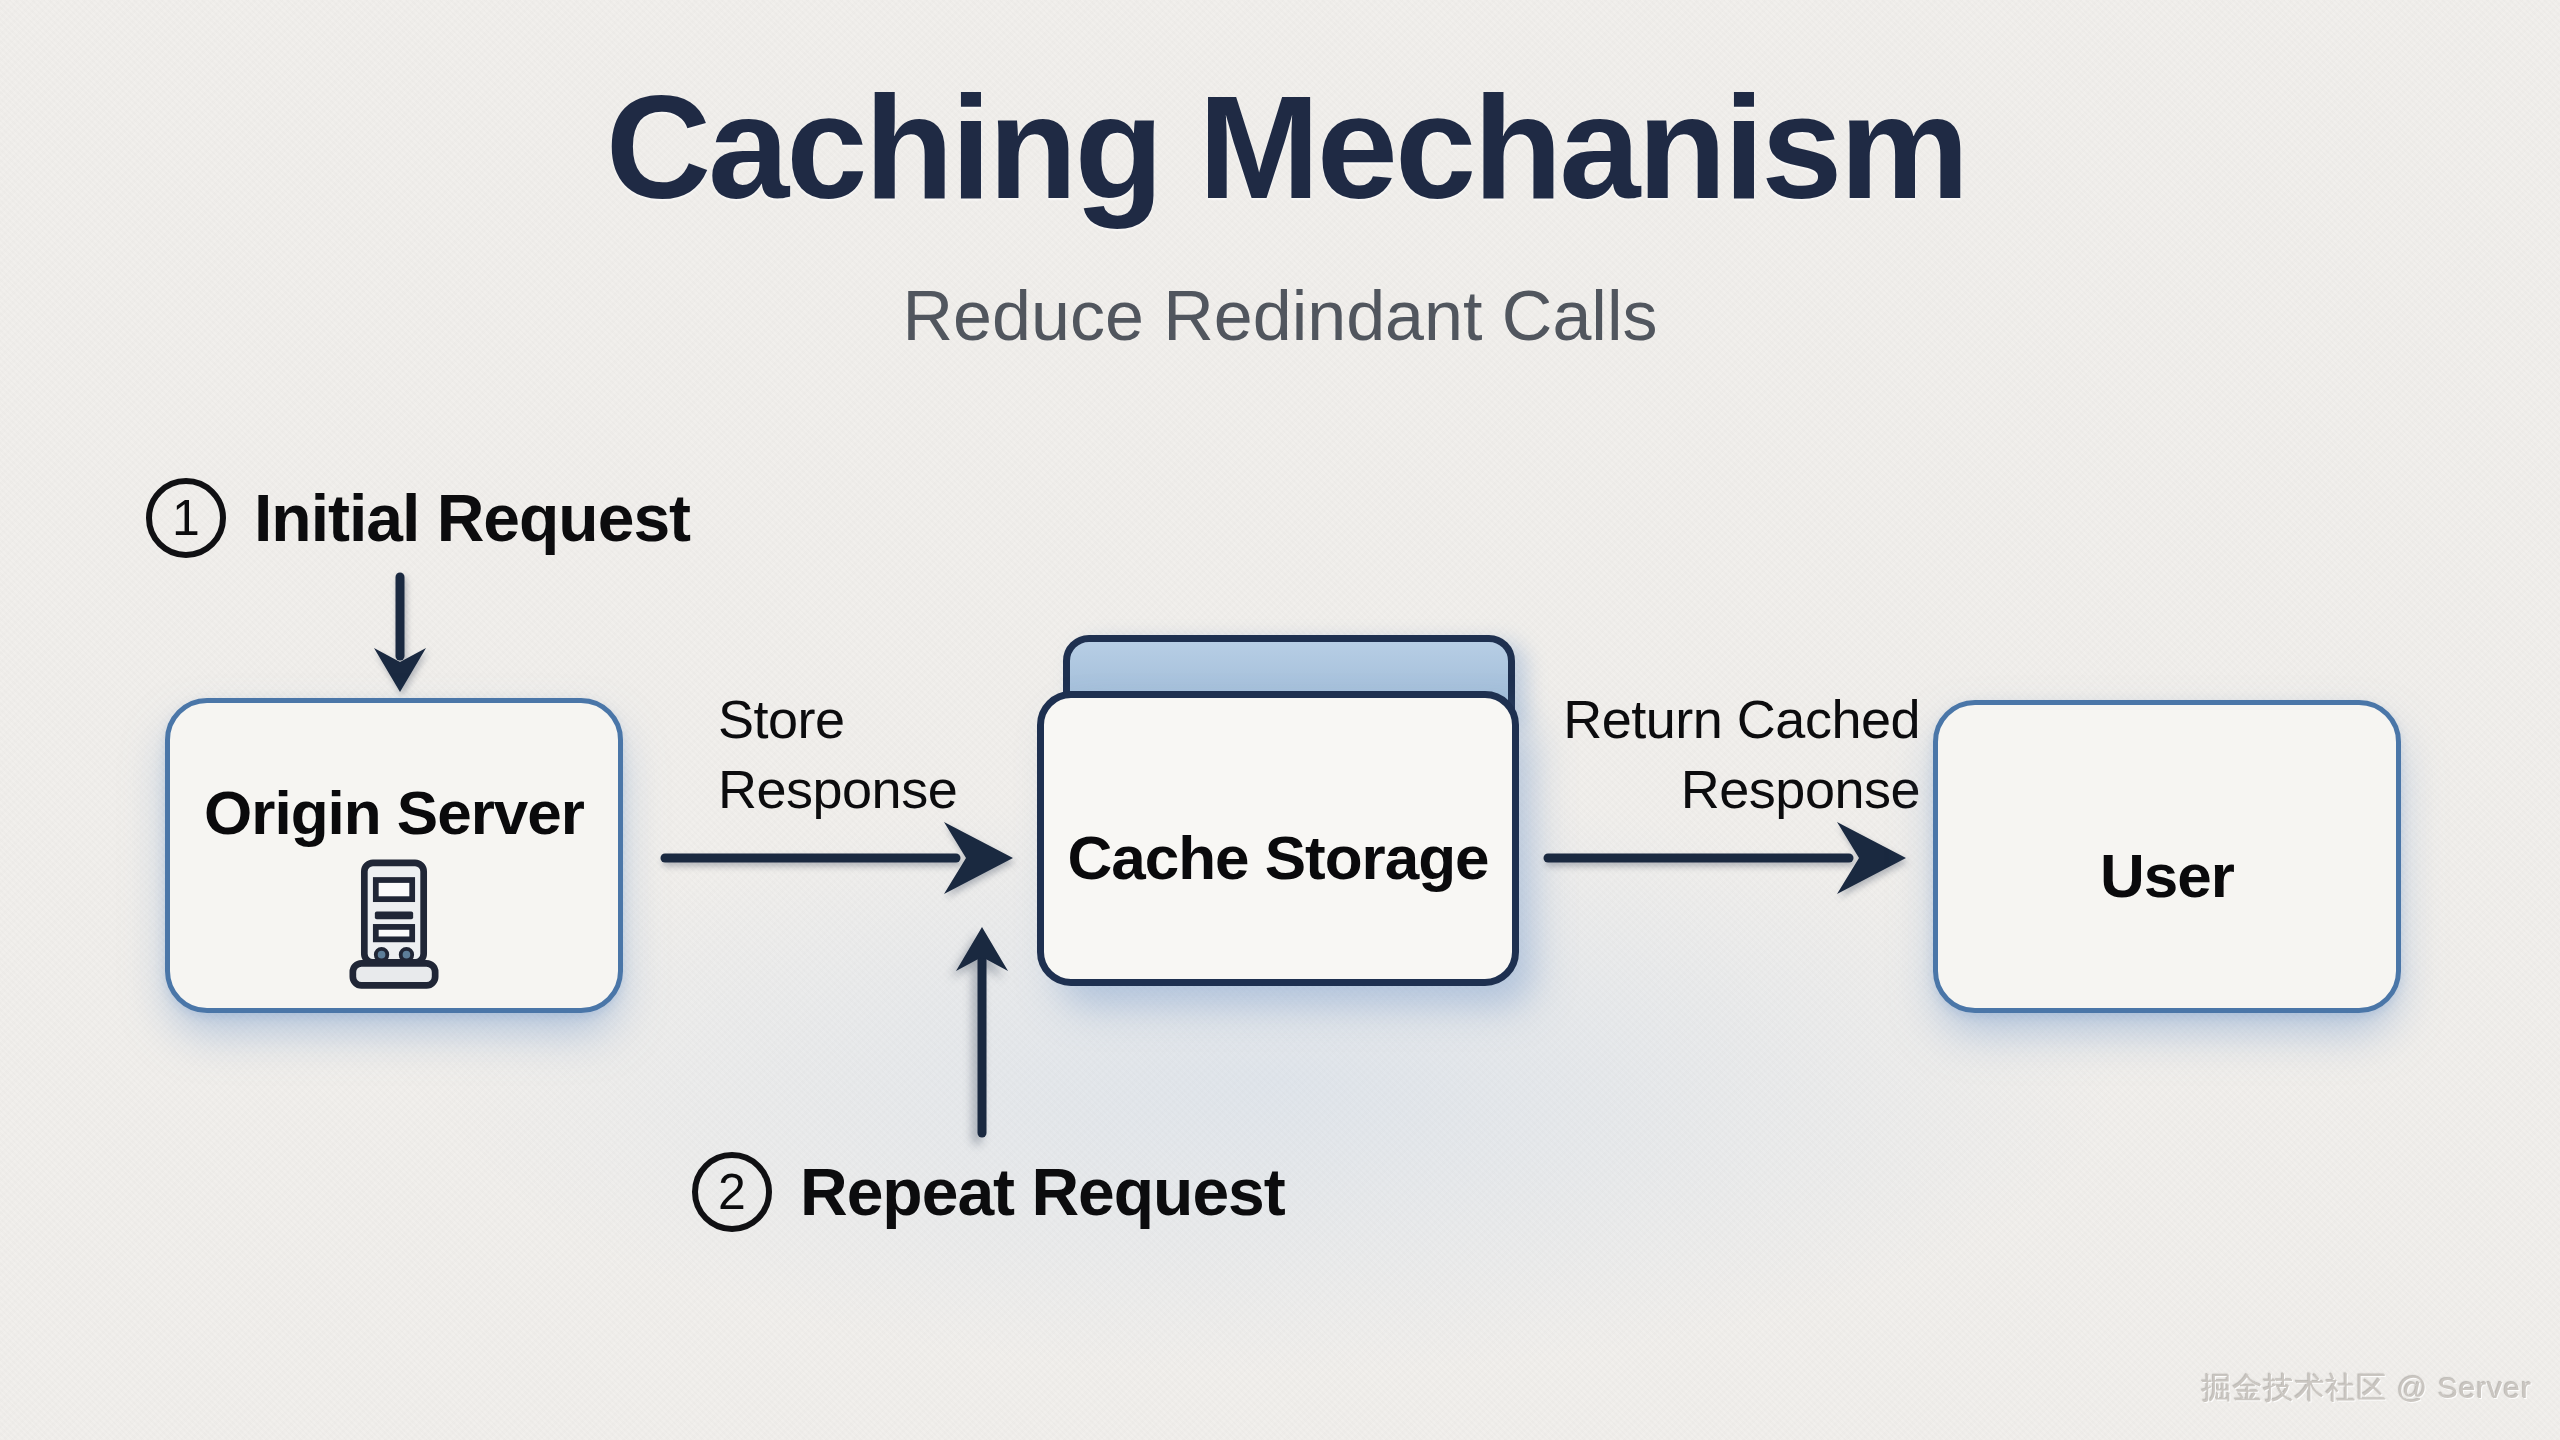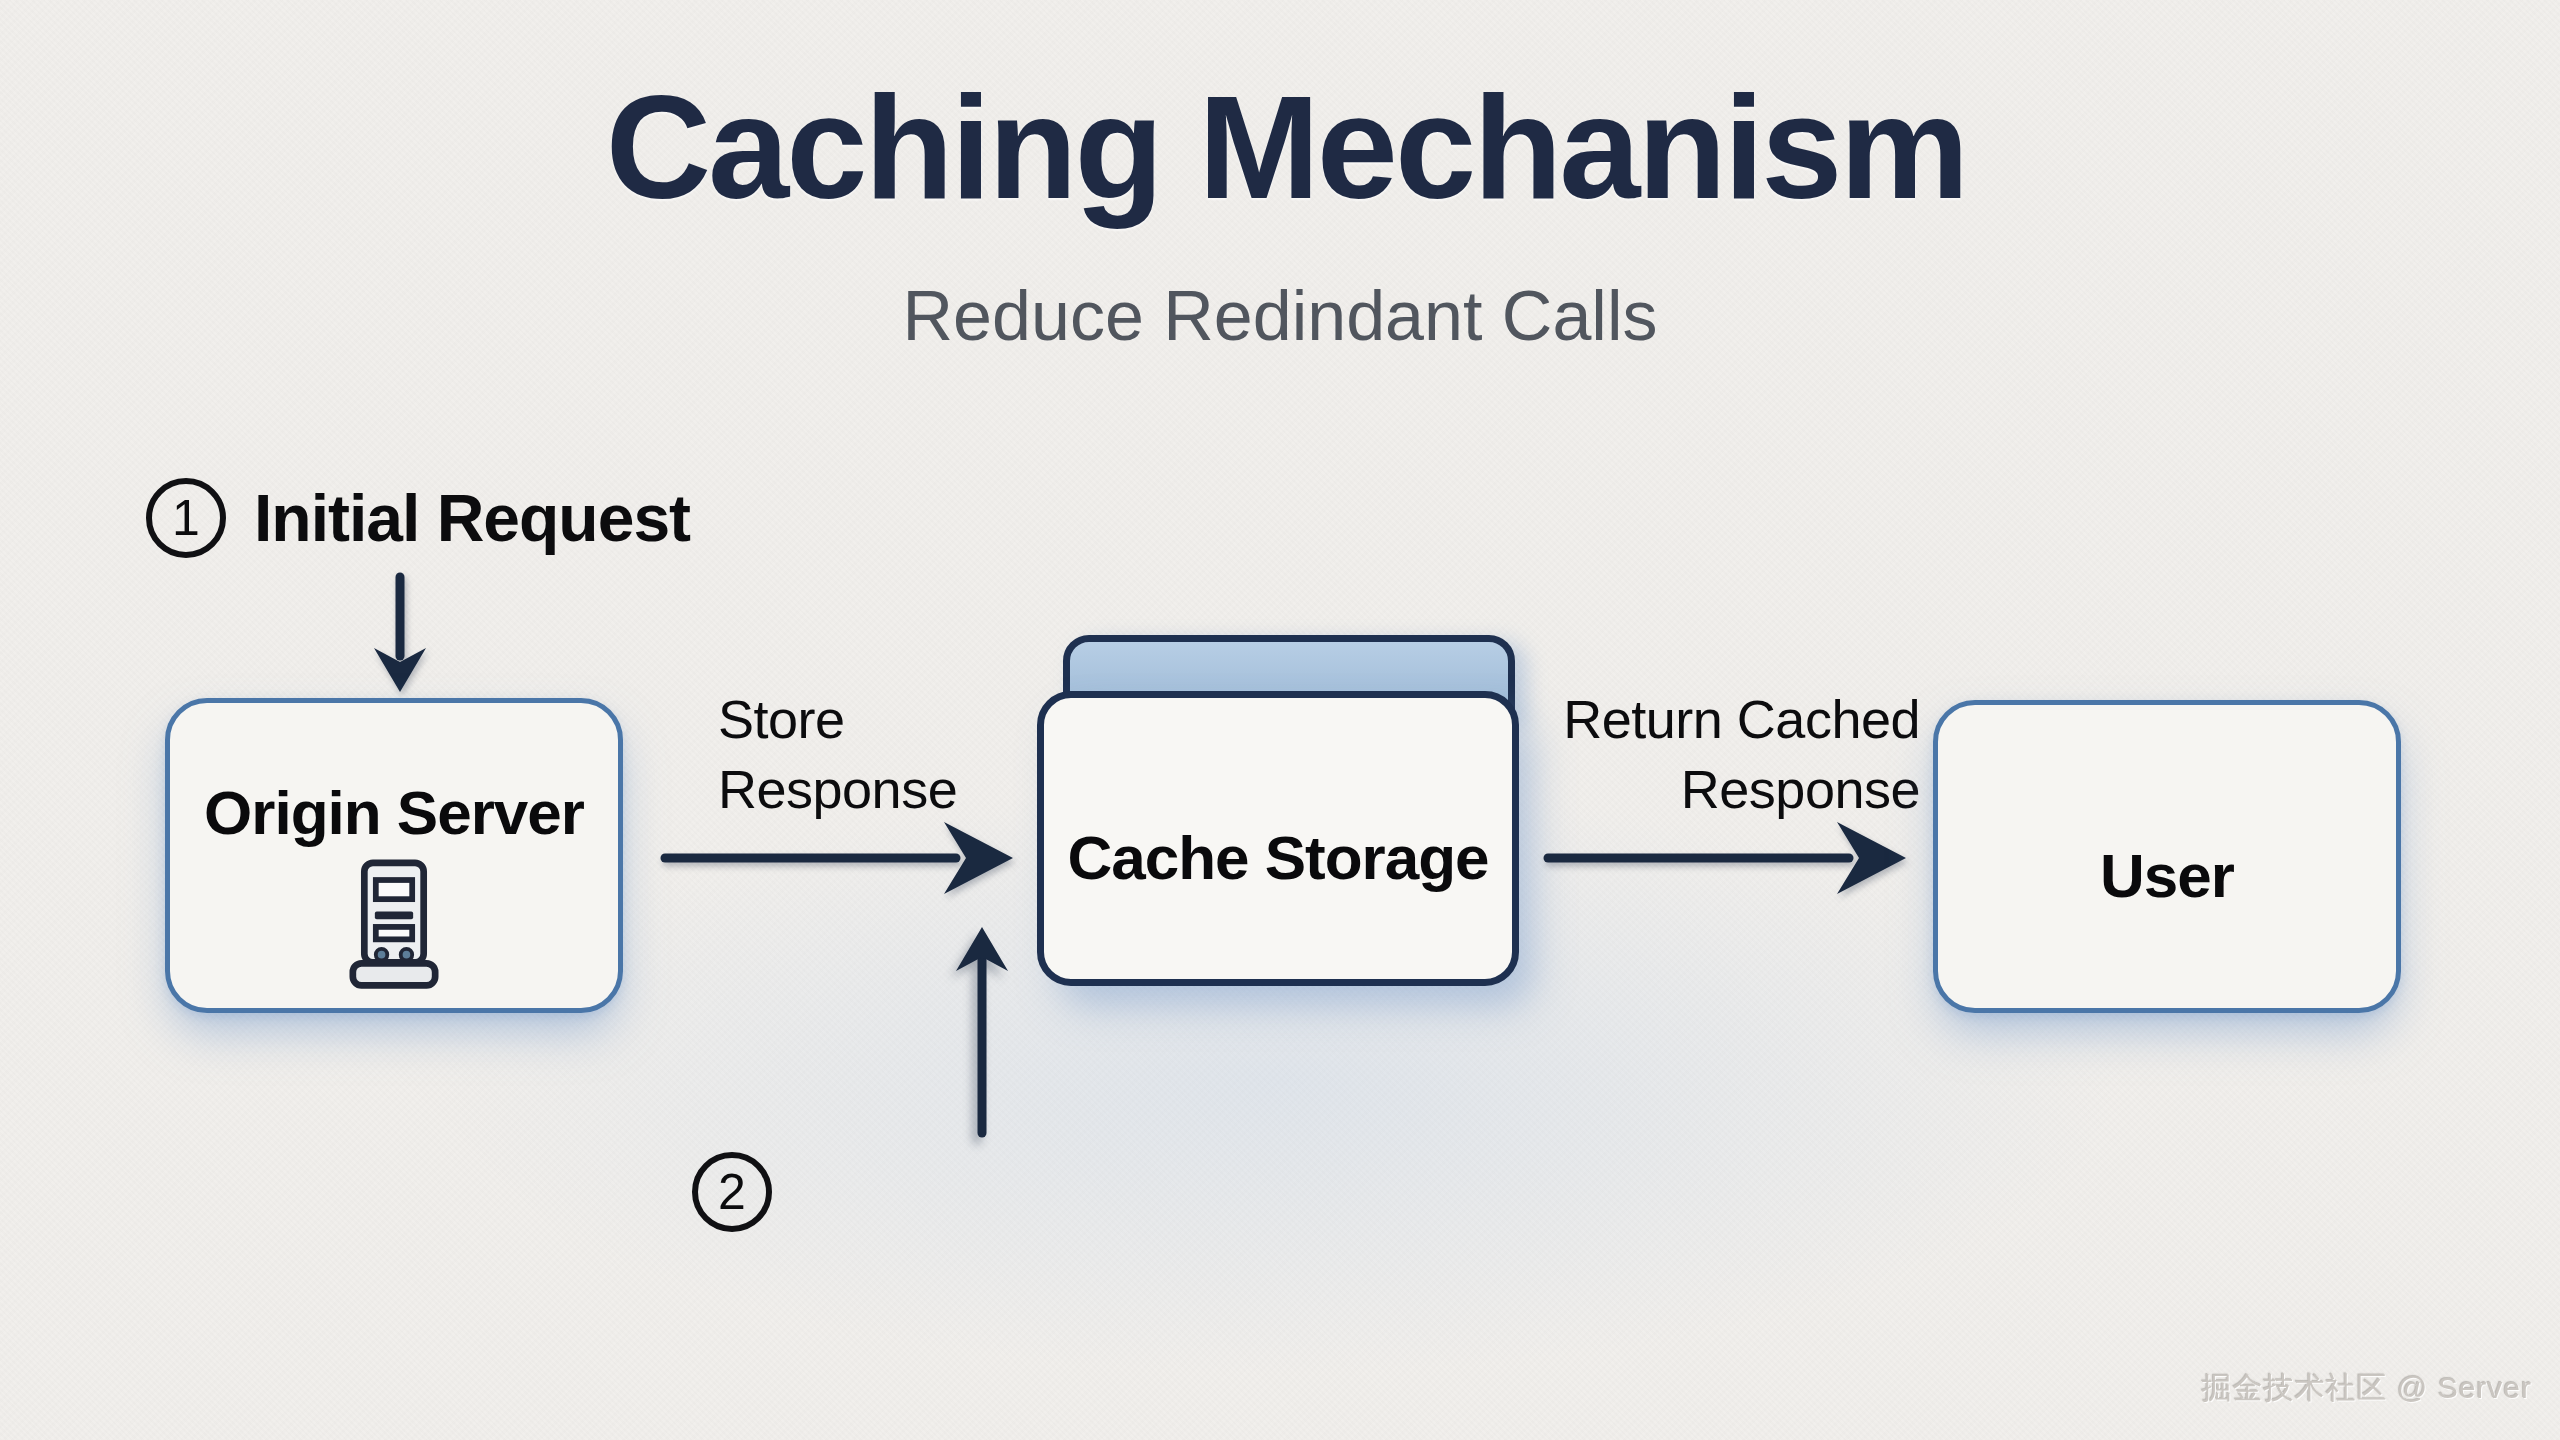--- a/index.html
+++ b/index.html
@@ -233,17 +233,18 @@
 
   <svg class="arrow arrow-up" width="64" height="215" viewBox="0 0 64 215">
     <line x1="32" y1="34" x2="32" y2="208"></line>
     <path d="M32 2 L58 46 L32 32 L6 46 Z"></path>
   </svg>
 
   <div class="step-label step2">
     <span class="num-circle">
       <span>2</span>
     </span>
+    <span class="step-text">Repeat Request</span>
   </div>
 
   <div class="watermark">掘金技术社区 @ Server</div>
 
 </div>
 
 </body></html>

